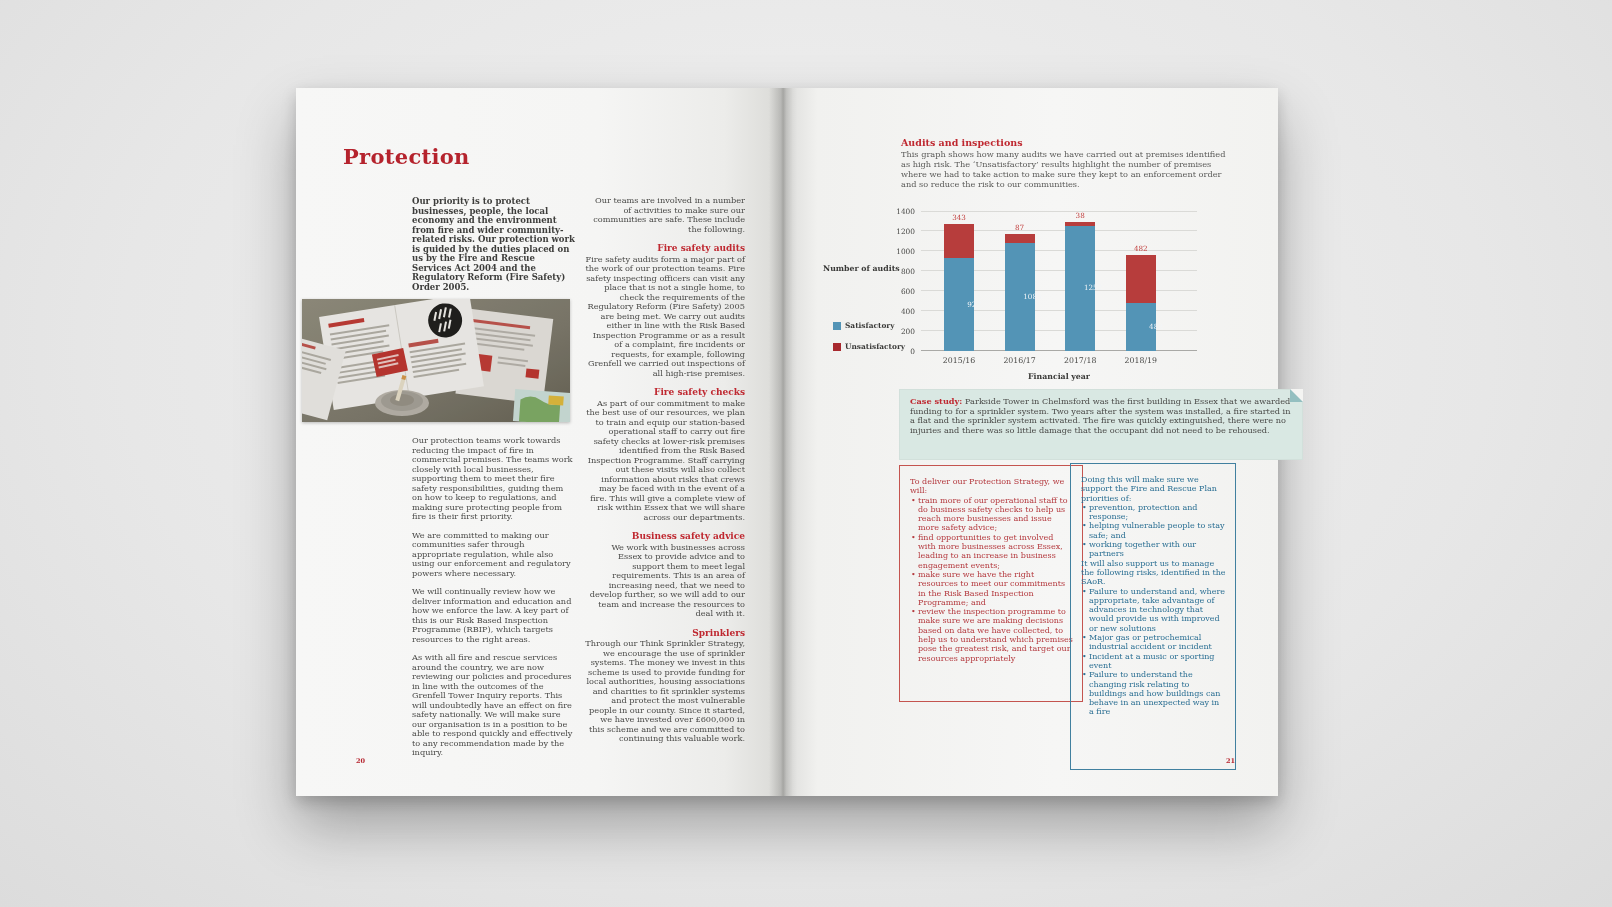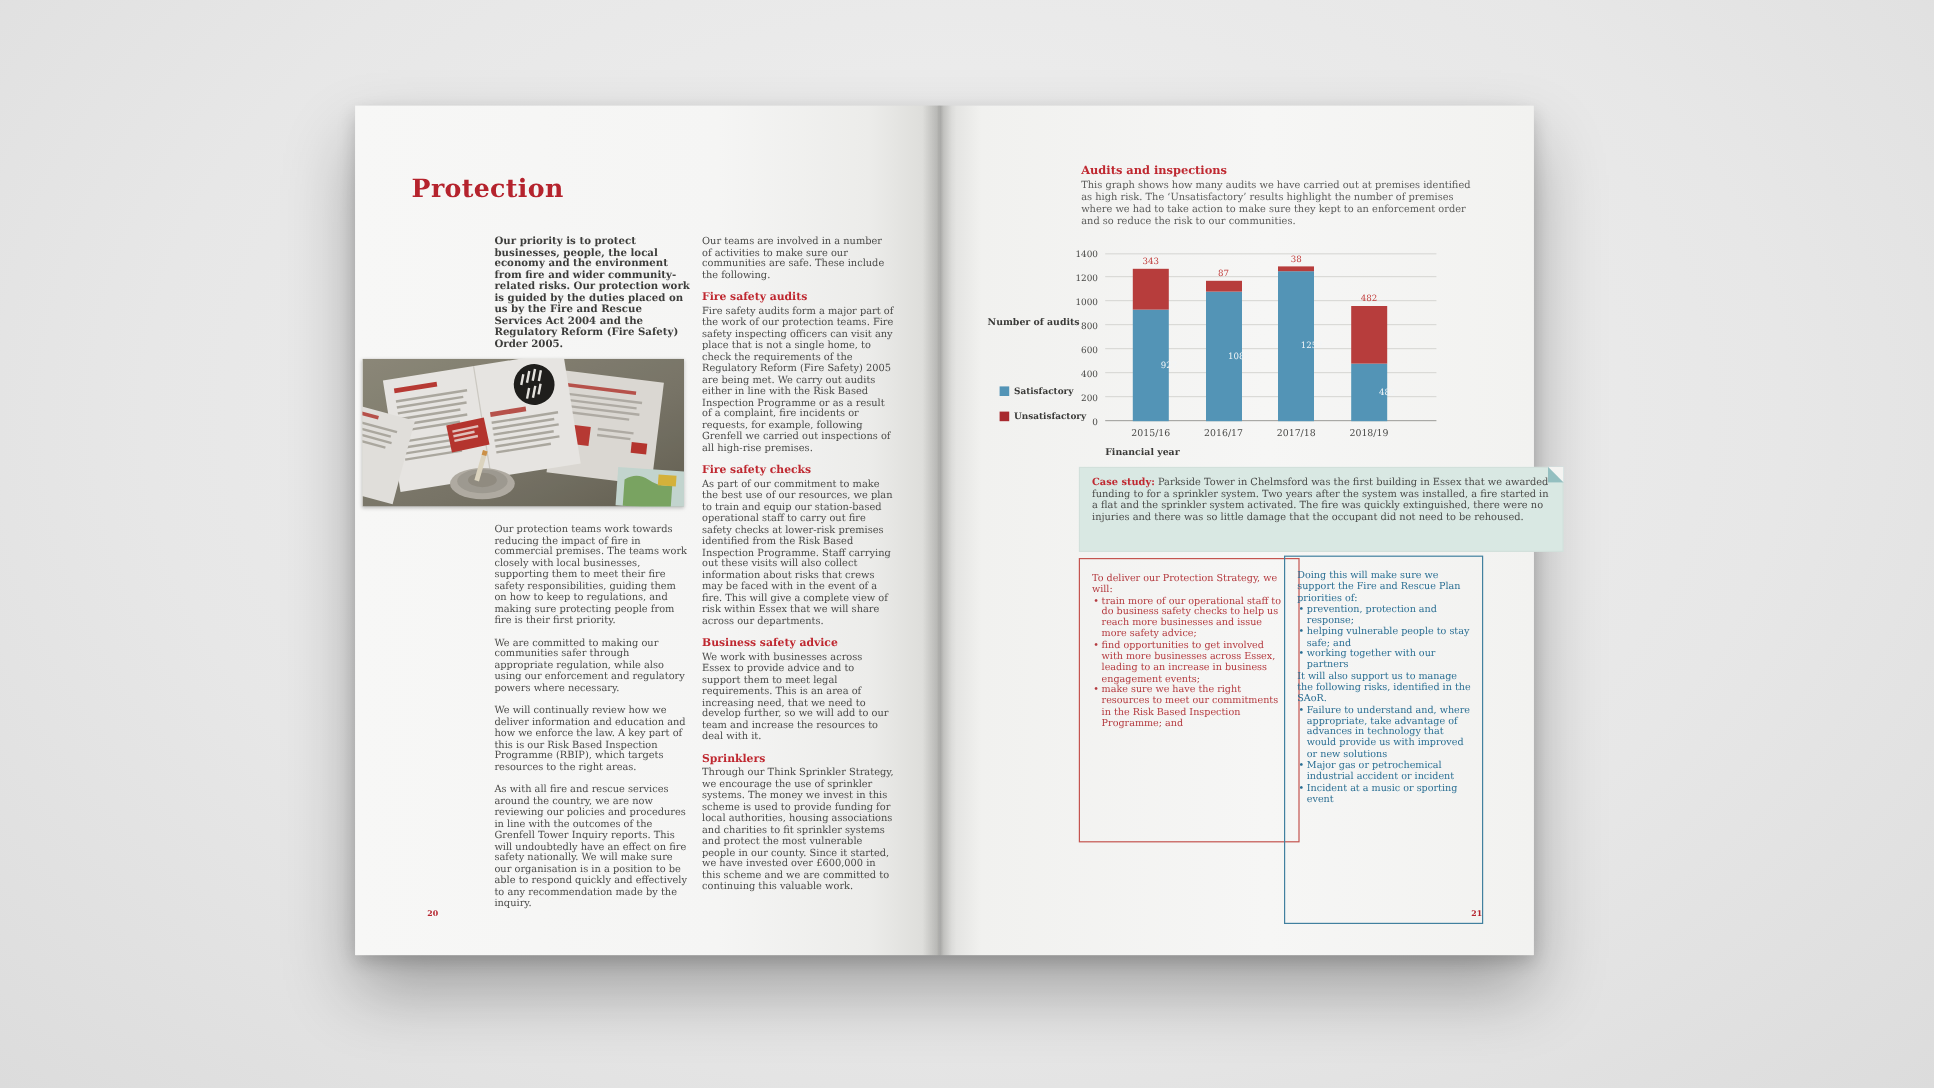--- a/index.html
+++ b/index.html
@@ -29,21 +29,21 @@
   }
   .abs { position:absolute; }
 
   
   .title { left:47px; top:56px; font-size:21px; font-weight:bold; color:#b5232d; letter-spacing:0.3px; }
   .body-txt { font-size:8.2px; line-height:9.5px; color:#4a4a48; text-align:left; }
   .intro { left:116px; top:109px; width:164px; font-size:8.5px; line-height:9.5px; font-weight:bold; color:#3d3d3b; }
   .photo { left:6px; top:211px; width:268px; height:123px; box-shadow: 0 1px 3px rgba(0,0,0,0.25); }
   .col1lower { left:116px; top:348px; width:164px; }
   .col1lower p, .col2 p { margin:0 0 9px 0; }
-  .col2 { left:289px; top:108px; width:160px; }
+  .col2 { left:289px; top:108px; width:160px;text-align:right; }
   .sec-head { font-size:9px; font-weight:bold; color:#bf2830; margin:10px 0 1px 0; }
   .pageno { font-size:6.5px; font-weight:bold; color:#b5232d; }
   .pageno-left { left:60px; top:669px; }
   .pageno-right { left:443px; top:669px; }
 
   
   .audits-head { left:118px; top:49px; font-size:9.5px; font-weight:bold; color:#bf2830; }
   .audits-intro { left:118px; top:61px; width:336px; font-size:8.2px; line-height:10px; color:#5a5a58; }
 
   .ylabel { left:40px; top:176px; font-size:7.8px; font-weight:bold; color:#3a3a38; }
@@ -54,21 +54,21 @@
 
   .plot { left:138px; top:123px; width:276px; height:140px; position:absolute; }
   .gridline { position:absolute; left:0; width:276px; height:1px; background:#dadad7; }
   .gridline.baseline { background:#a9a9a6; }
   .ytick { position:absolute; left:-44px; width:38px; text-align:right; font-size:7.4px; color:#4a4a48; }
   .bar-seg { position:absolute; width:30px; }
   .bar-val { position:absolute; width:44px; text-align:center; font-size:7.2px; }
   .bar-val.inside { color:#f2f5f7;text-align:right; }
   .bar-val.above { color:#c2403f; }
   .xtick { position:absolute; width:60px; text-align:center; top:145px; font-size:7.8px; color:#4a4a48; }
-  .xlabel { left:138px; top:284px; width:276px; font-size:7.8px; font-weight:bold; color:#3a3a38; }
+  .xlabel { left:138px; top:284px; width:276px; text-align:center; font-size:7.8px; font-weight:bold; color:#3a3a38; }
 
   .case-study {
     left:116px; top:301px; width:404px; height:71px; background:#d9e8e3;
     padding:8px 11px; font-size:8.2px; line-height:9.6px; color:#4a4a48;
     box-shadow: 0 0 0 1px rgba(0,0,0,0.03) inset;
   }
   .case-study .cs-label { color:#bf2830; font-weight:bold; }
   .fold { position:absolute; top:0; right:0; width:0; height:0;
     border-bottom:13px solid #94bfc0; border-right:13px solid #f4f4f2; }
 
@@ -266,30 +266,32 @@
     <div class="abs case-study">
       <span class="fold"></span>
       <span class="cs-label">Case study:</span><span> Parkside Tower in Chelmsford was the first building in Essex that we awarded funding to for a sprinkler system. Two years after the system was installed, a fire started in a flat and the sprinkler system activated. The fire was quickly extinguished, there were no injuries and there was so little damage that the occupant did not need to be rehoused.</span>
     </div>
 
     <div class="abs note-box red-box">
       <div>To deliver our Protection Strategy, we will:</div>
       <div class="li">train more of our operational staff to do business safety checks to help us reach more businesses and issue more safety advice;</div>
       <div class="li">find opportunities to get involved with more businesses across Essex, leading to an increase in business engagement events;</div>
       <div class="li">make sure we have the right resources to meet our commitments in the Risk Based Inspection Programme; and</div>
+      <div class="li">review the inspection programme to make sure we are making decisions based on data we have collected, to help us to understand which premises pose the greatest risk, and target our resources appropriately</div>
     </div>
 
     <div class="abs note-box blue-box">
       <div>Doing this will make sure we support the Fire and Rescue Plan priorities of:</div>
       <div class="li">prevention, protection and response;</div>
       <div class="li">helping vulnerable people to stay safe; and</div>
       <div class="li">working together with our partners</div>
       <div class="mid">It will also support us to manage the following risks, identified in the SAoR.</div>
       <div class="li">Failure to understand and, where appropriate, take advantage of advances in technology that would provide us with improved or new solutions</div>
       <div class="li">Major gas or petrochemical industrial accident or incident</div>
       <div class="li">Incident at a music or sporting event</div>
+      <div class="li">Failure to understand the changing risk relating to buildings and how buildings can behave in an unexpected way in a fire</div>
     </div>
 
     <div class="abs pageno pageno-right">21</div>
   </div>
 
   <div class="spine"></div>
 </div>
 
 </body></html>

